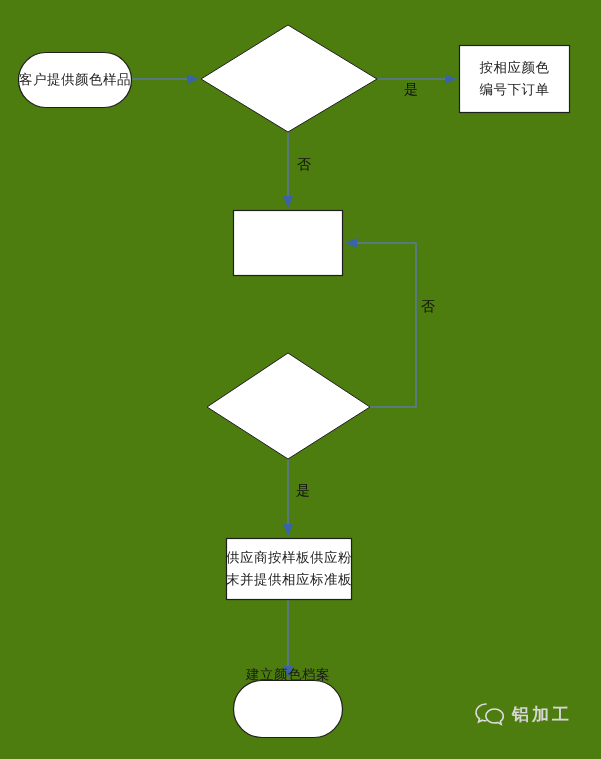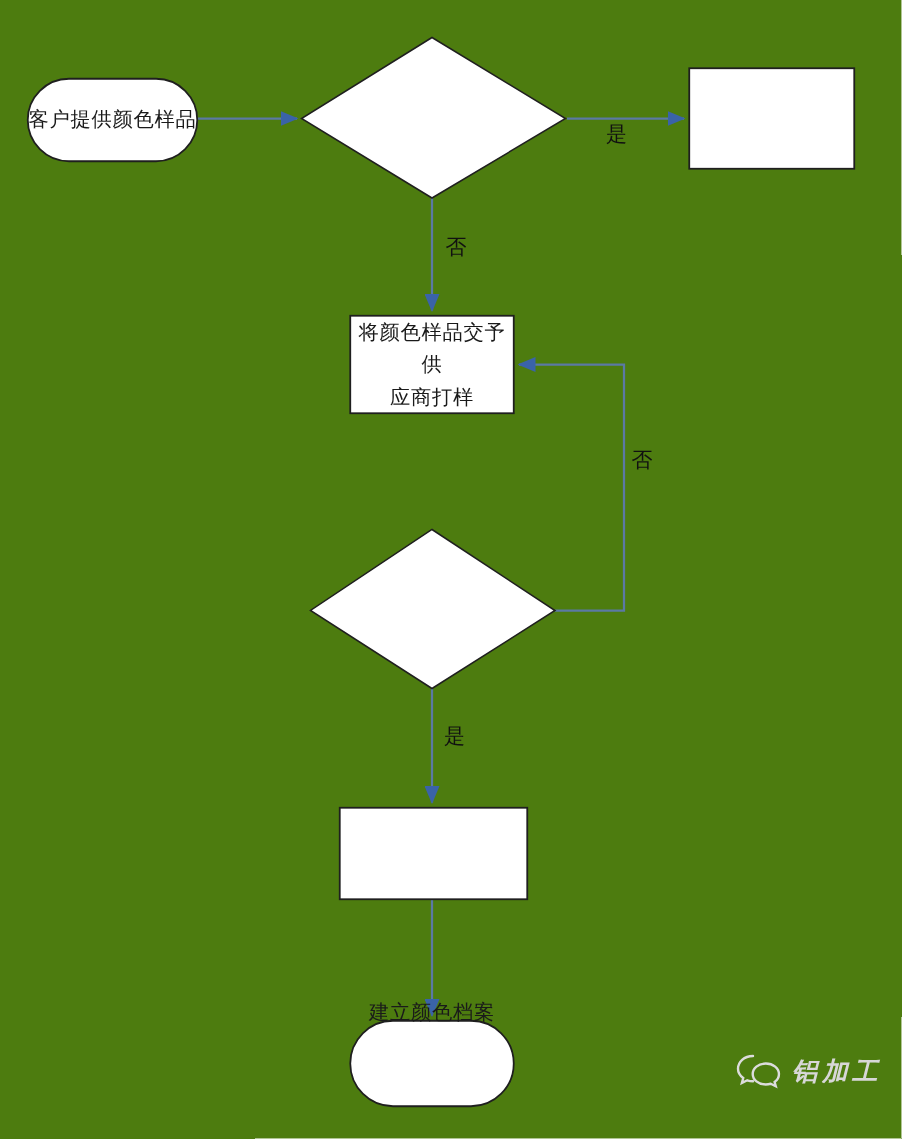--- a/index.html
+++ b/index.html
@@ -10,22 +10,22 @@
   #shape-layer{position:absolute;left:0;top:0;width:601px;height:759px;}
   .node-label{
     position:absolute;display:flex;align-items:center;justify-content:center;
     text-align:center;white-space:pre-line;
     font-size:13.5px;line-height:1.6;color:#1a1a1a;letter-spacing:0.5px;
   }
   .edge-label{
     position:absolute;font-size:14px;color:#111111;line-height:1;
   }
   .watermark{
-    position:absolute;left:490px;top:701px;display:flex;align-items:center;gap:6px;
-    color:#d7d7d7;font-size:17px;letter-spacing:3px;font-weight:bold;font-style:italic;
+    position:absolute;left:474px;top:701px;display:flex;align-items:center;gap:6px;
+    color:#d7d7d7;font-size:17px;letter-spacing:3px;font-weight:bold;
   }
   .wm-logo{display:block;}
 </style>
 </head>
 <body>
 
 <div id="canvas">
 
   <svg id="shape-layer" width="601" height="759" viewBox="0 0 601 759" xmlns="http://www.w3.org/2000/svg">
     <defs>
@@ -44,22 +44,24 @@
     <rect x="18.5" y="52.5" width="113" height="55" rx="27.5" ry="27.5" fill="#ffffff" stroke="#1f1f1f" stroke-width="1.2"></rect>
     <polygon points="288,25 377,79 288,132 201,79" fill="#ffffff" stroke="#1f1f1f" stroke-width="1"></polygon>
     <rect x="459.5" y="45.5" width="110" height="67" fill="#ffffff" stroke="#1f1f1f" stroke-width="1.2"></rect>
     <rect x="233.5" y="210.5" width="109" height="65" fill="#ffffff" stroke="#1f1f1f" stroke-width="1.2"></rect>
     <polygon points="288,353 370,407 288,459 207,407" fill="#ffffff" stroke="#1f1f1f" stroke-width="1"></polygon>
     <rect x="226.5" y="538.5" width="125" height="61" fill="#ffffff" stroke="#1f1f1f" stroke-width="1.2"></rect>
     <rect x="233.5" y="680.5" width="109" height="57" rx="28.5" ry="28.5" fill="#ffffff" stroke="#1f1f1f" stroke-width="1.2"></rect>
   </svg>
 
   <div class="node-label" style="left:18px;top:52px;width:114px;height:56px;">客户提供颜色样品</div>
-  <div class="node-label" style="left:233px;top:210px;width:110px;height:66px;">将颜色样品交予供
-应商打样</div>
+  <div class="node-label" style="left:459px;top:45px;width:111px;height:68px;">按相应颜色
+编号下订单</div>
+  <div class="node-label" style="left:226px;top:538px;width:126px;height:62px;">供应商按样板供应粉
+末并提供相应标准板</div>
   <div class="node-label" style="left:233px;top:646px;width:110px;height:58px;">建立颜色档案</div>
 
   <div class="edge-label" style="left:404px;top:82px;">是</div>
   <div class="edge-label" style="left:297px;top:157px;">否</div>
   <div class="edge-label" style="left:421px;top:299px;">否</div>
   <div class="edge-label" style="left:296px;top:483px;">是</div>
 
   <div class="watermark">
     <svg class="wm-logo" width="32" height="27" viewBox="0 0 32 27" xmlns="http://www.w3.org/2000/svg">
       <path d="M12 3 C6 3 2 7 2 11.5 C2 14 3.4 16.2 5.5 17.7 L4.6 21 L8.2 19.2 C9.4 19.6 10.7 19.8 12 19.8" fill="none" stroke="#dcdcdc" stroke-width="1.6" stroke-linecap="round"></path>

